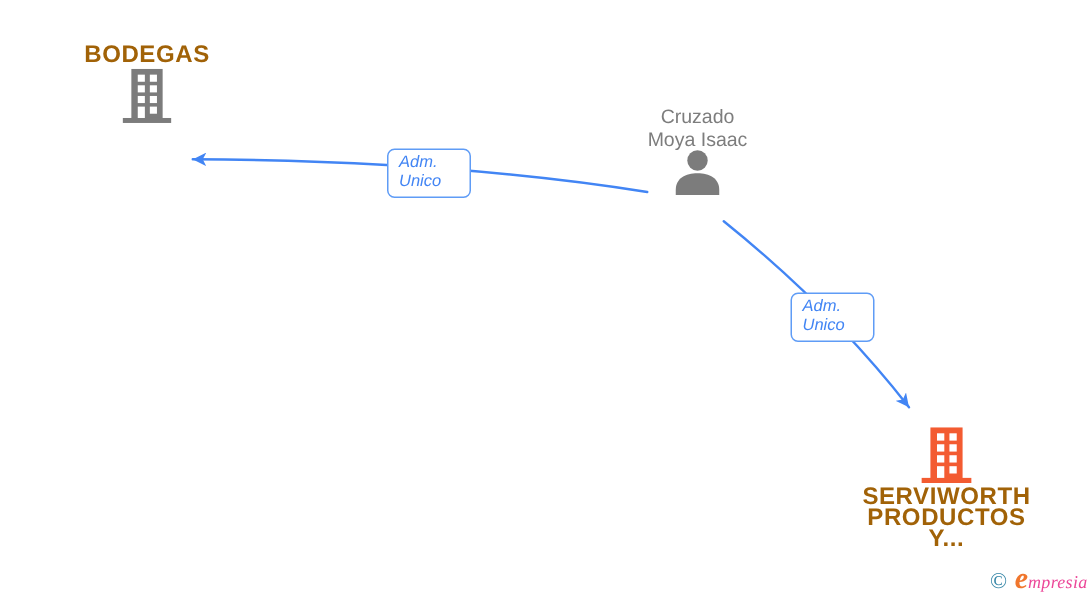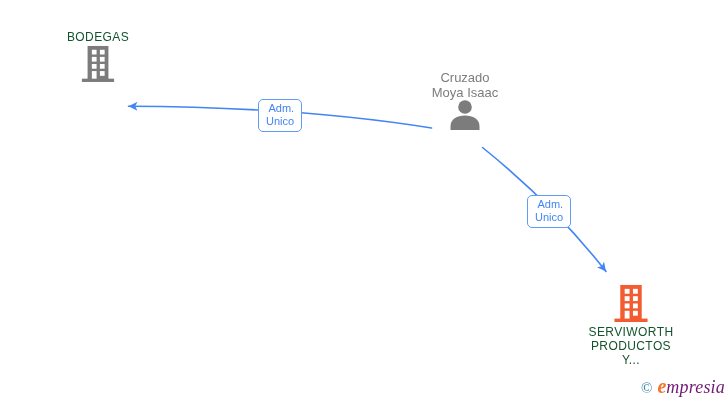--- a/index.html
+++ b/index.html
@@ -4,42 +4,42 @@
 <style>
   html,body{margin:0;padding:0;background:#fff;}
   .canvas{
     position:relative;width:728px;height:400px;background:#ffffff;
     font-family:"Liberation Sans",sans-serif;overflow:hidden;
   }
   .edges{position:absolute;left:0;top:0;width:728px;height:400px;}
   .node{position:absolute;text-align:center;cursor:pointer;}
   .node svg{display:block;margin:0 auto;}
   .company-label{
-    font-size:12px;font-weight:normal;color:#14532d;
+    font-size:16px;font-weight:bold;color:#a16207;
     line-height:14px;letter-spacing:0.4px;
   }
   .person-label{
     font-size:13px;font-weight:normal;color:#7d7d7d;line-height:15px;
   }
   .lbl-line{display:block;}
   .edge-label{
     position:absolute;background:#ffffff;border:1.5px solid #5f9cf6;
     border-radius:5px;color:#4285f4;font-size:11px;line-height:13px;
-    text-align:right;padding:2px 7px 3px 7px;cursor:pointer;
+    text-align:left;padding:2px 19px 3px 7px;cursor:pointer;font-style:italic;
   }
   .icon-gap-company{margin-top:11px;}
   .icon-gap-person{margin-top:12px;}
   .text-gap{margin-top:3px;}
   .logo{
     position:absolute;right:3px;bottom:2px;display:flex;align-items:baseline;
     font-family:"Liberation Serif",serif;cursor:pointer;
   }
   .logo-copy{color:#3787a8;font-size:15px;margin-right:5px;font-style:normal;}
   .logo-e{color:#f0762d;font-size:20px;font-style:italic;font-weight:bold;}
-  .logo-rest{color:#701a75;font-size:18px;font-style:italic;letter-spacing:0.2px;margin-top:32px;}
+  .logo-rest{color:#ec4899;font-size:12px;font-style:italic;letter-spacing:0.2px;margin-top:32px;}
 </style>
 </head>
 <body>
 
 <div class="canvas">
 
   <svg class="edges" width="728" height="400" viewBox="0 0 728 400">
     <defs>
       <marker id="arrowhead" viewBox="0 0 10 10" refX="10" refY="5" markerWidth="9" markerHeight="9" markerUnits="userSpaceOnUse" orient="auto">
         <path d="M 0 0 L 10 5 L 0 10 L 2.6 5 Z" fill="#4285f4"></path>

